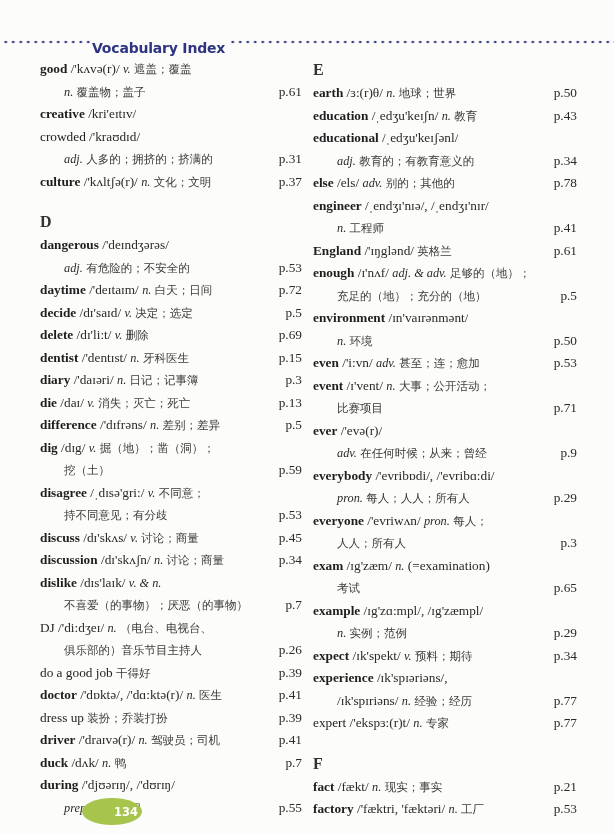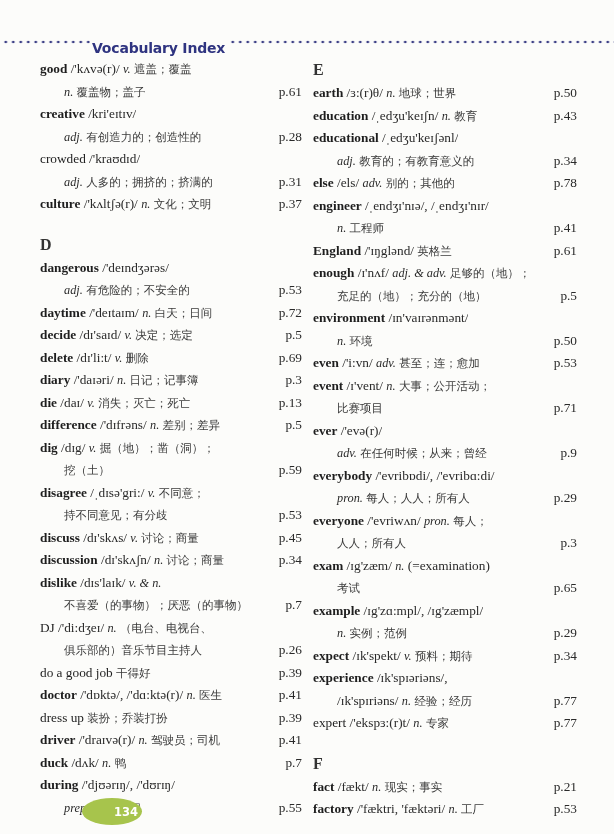--- a/index.html
+++ b/index.html
@@ -61,24 +61,20 @@
       <span class="pg"></span>
     </div>
     <div class="line indent">
       <span class="txt"><span class="pos">n.</span> <span class="cn">覆盖物；盖子</span></span>
       <span class="pg">p.61</span>
     </div>
     <div class="line">
       <span class="txt"><span class="hw">creative</span> <span class="ph">/kri'eɪtɪv/</span> </span>
       <span class="pg"></span>
     </div>
-    <div class="line indent">
-      <span class="txt"><span class="pos">adj.</span> <span class="cn">有创造力的；创造性的</span></span>
-      <span class="pg">p.28</span>
-    </div>
     <div class="line">
       <span class="txt"><span class="hw regular">crowded</span> <span class="ph">/'kraʊdɪd/</span> </span>
       <span class="pg"></span>
     </div>
     <div class="line indent">
       <span class="txt"><span class="pos">adj.</span> <span class="cn">人多的；拥挤的；挤满的</span></span>
       <span class="pg">p.31</span>
     </div>
     <div class="line">
       <span class="txt"><span class="hw">culture</span> <span class="ph">/'kʌltʃə(r)/</span> <span class="pos">n.</span> <span class="cn">文化；文明</span></span>
@@ -97,20 +93,24 @@
       <span class="txt"><span class="hw">daytime</span> <span class="ph">/'deɪtaɪm/</span> <span class="pos">n.</span> <span class="cn">白天；日间</span></span>
       <span class="pg">p.72</span>
     </div>
     <div class="line">
       <span class="txt"><span class="hw">decide</span> <span class="ph">/dɪ'saɪd/</span> <span class="pos">v.</span> <span class="cn">决定；选定</span></span>
       <span class="pg">p.5</span>
     </div>
     <div class="line">
       <span class="txt"><span class="hw">delete</span> <span class="ph">/dɪ'li:t/</span> <span class="pos">v.</span> <span class="cn">删除</span></span>
       <span class="pg">p.69</span>
+    </div>
+    <div class="line">
+      <span class="txt"><span class="hw">dentist</span> <span class="ph">/'dentɪst/</span> <span class="pos">n.</span> <span class="cn">牙科医生</span></span>
+      <span class="pg">p.15</span>
     </div>
     <div class="line">
       <span class="txt"><span class="hw">diary</span> <span class="ph">/'daɪəri/</span> <span class="pos">n.</span> <span class="cn">日记；记事簿</span></span>
       <span class="pg">p.3</span>
     </div>
     <div class="line">
       <span class="txt"><span class="hw">die</span> <span class="ph">/daɪ/</span> <span class="pos">v.</span> <span class="cn">消失；灭亡；死亡</span></span>
       <span class="pg">p.13</span>
     </div>
     <div class="line">

